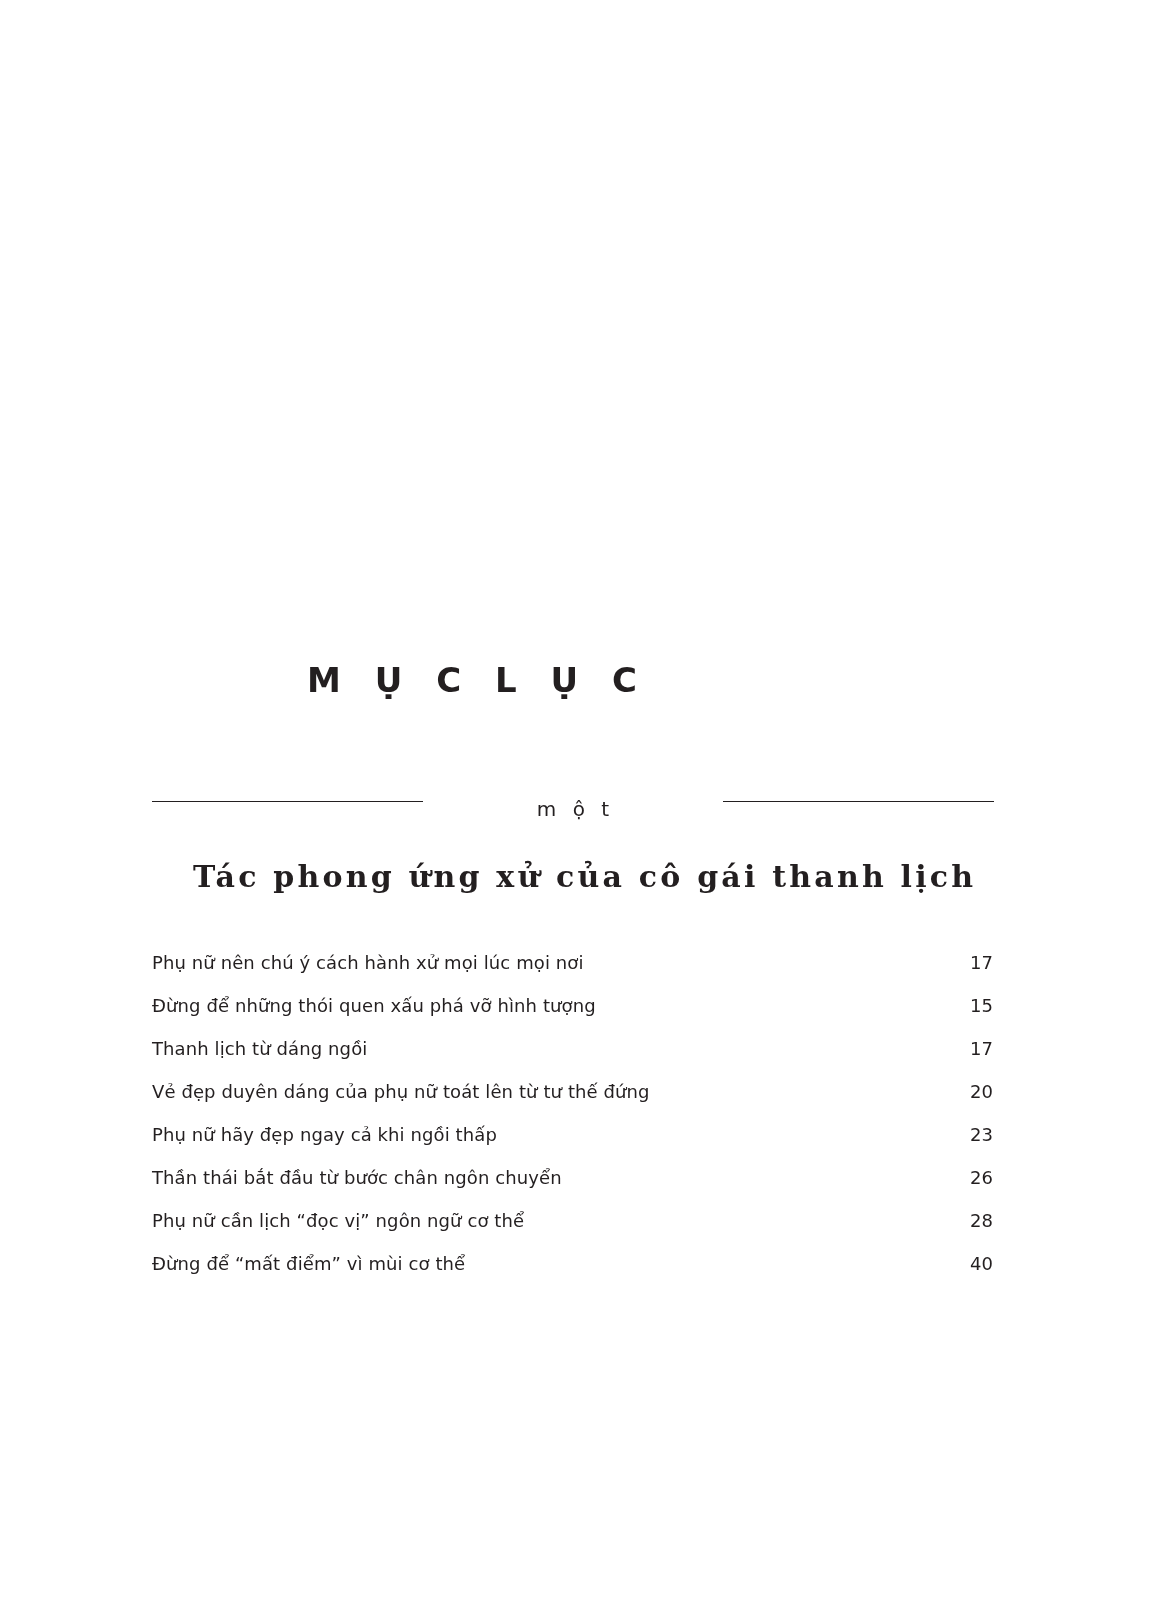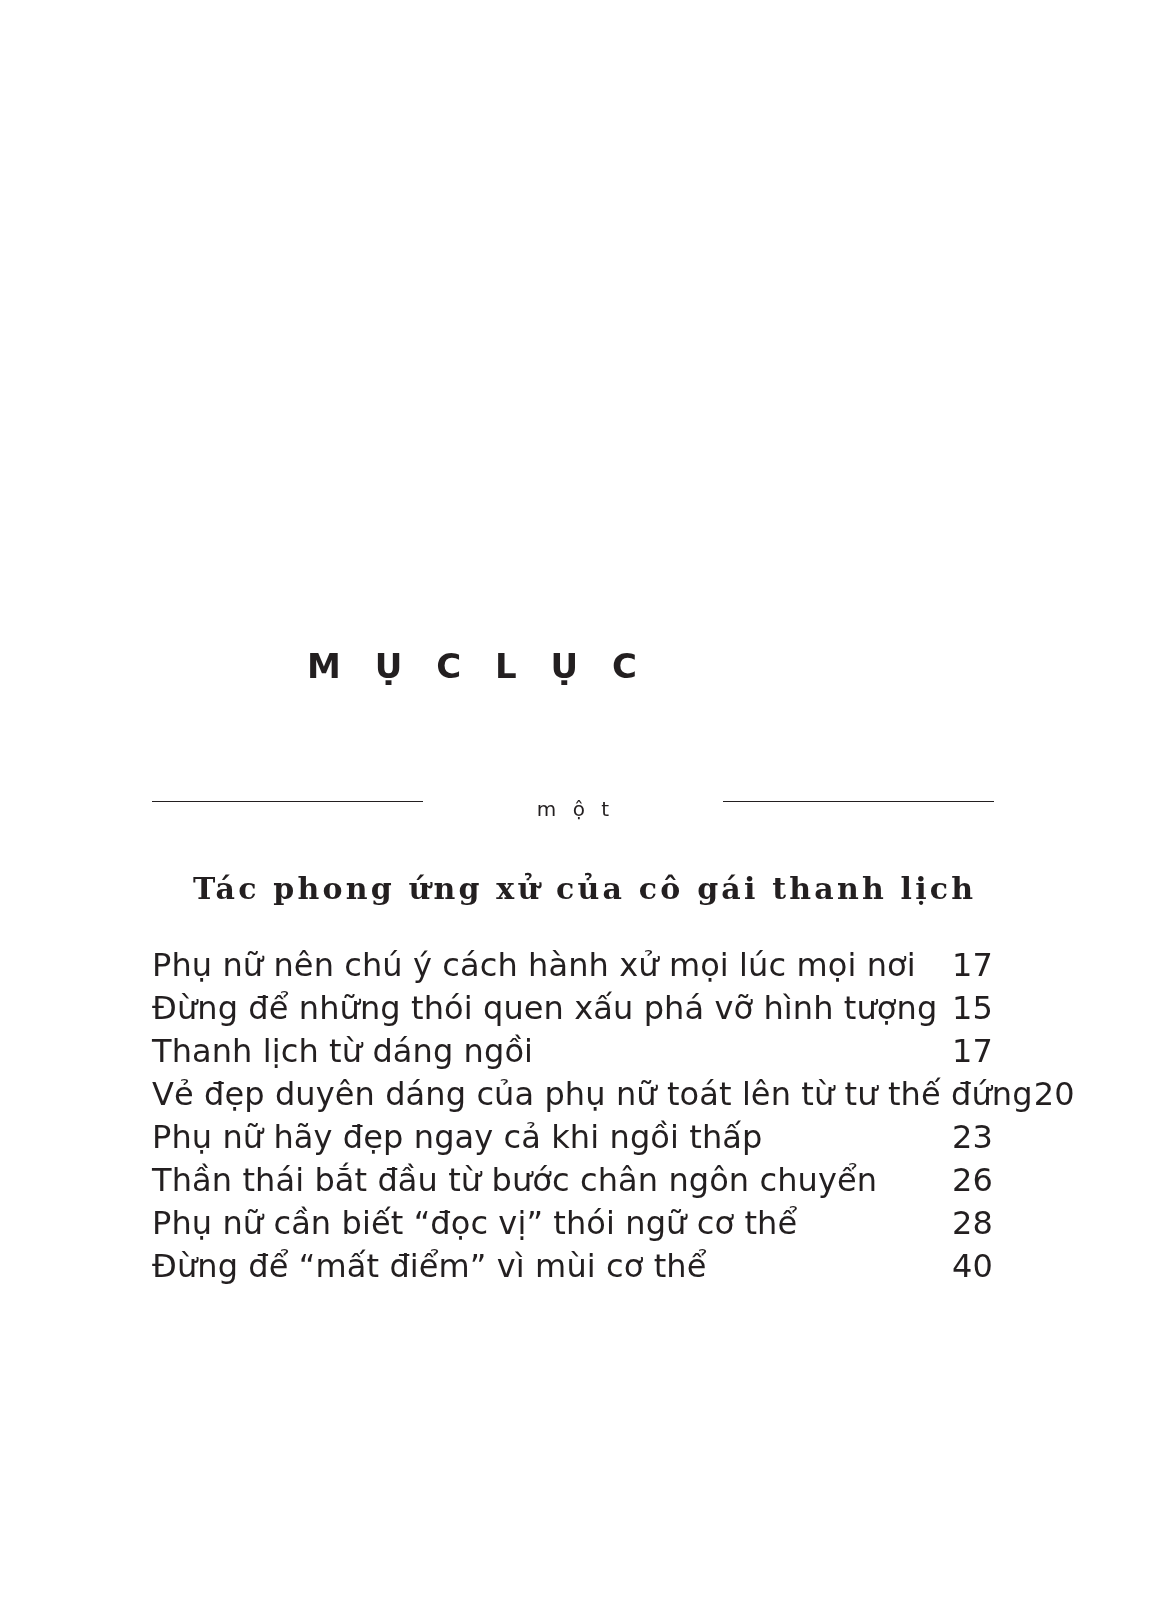--- a/index.html
+++ b/index.html
@@ -19,21 +19,21 @@
   .page {
     position: relative;
     width: 1166px;
     height: 1607px;
     box-sizing: border-box;
   }
 
   
   .toc-title {
     position: absolute;
-    top: 646px;
+    top: 660px;
     left: 0;
     width: 944px;
     text-align: center;
     font-family: "DejaVu Sans", "Liberation Sans", sans-serif;
     font-weight: 700;
     font-size: 34px;
     letter-spacing: 11px;
     text-indent: 11px;
     color: #231f20;
   }
@@ -75,36 +75,35 @@
     top: 859px;
     left: 0;
     width: 1166px;
     text-align: center;
     font-family: "DejaVu Serif", "Liberation Serif", serif;
     font-weight: 700;
     font-size: 30px;
     letter-spacing: 3.2px;
     text-indent: 3.2px;
     color: #231f20;
-    margin-top: 12px;
   }
 
   
   .entries {
     position: absolute;
     top: 941px;
     left: 152px;
     width: 842px;
   }
   .entry {
     display: flex;
-    align-items: flex-end;
+    align-items: center;
     justify-content: space-between;
     height: 43px;
-    font-size: 32px;
+    font-size: 18px;
     color: #231f20;
     letter-spacing: 0.1px;
   }
   .entry-title {
     white-space: nowrap;
   }
   .entry-page {
     flex: 0 0 auto;
     width: 42px;
     text-align: right;
@@ -152,21 +151,21 @@
       <span class="entry-title">Phụ nữ hãy đẹp ngay cả khi ngồi thấp</span>
       <span class="entry-page">23</span>
     </div>
 
     <div class="entry">
       <span class="entry-title">Thần thái bắt đầu từ bước chân ngôn chuyển</span>
       <span class="entry-page">26</span>
     </div>
 
     <div class="entry">
-      <span class="entry-title">Phụ nữ cần biết “đọc vị” thói ngữ cơ thể</span>
+      <span class="entry-title">Phụ nữ cần lịch “đọc vị” ngôn ngữ cơ thể</span>
       <span class="entry-page">28</span>
     </div>
 
     <div class="entry">
       <span class="entry-title">Đừng để “mất điểm” vì mùi cơ thể</span>
       <span class="entry-page">40</span>
     </div>
 
   </div>
 </div>

